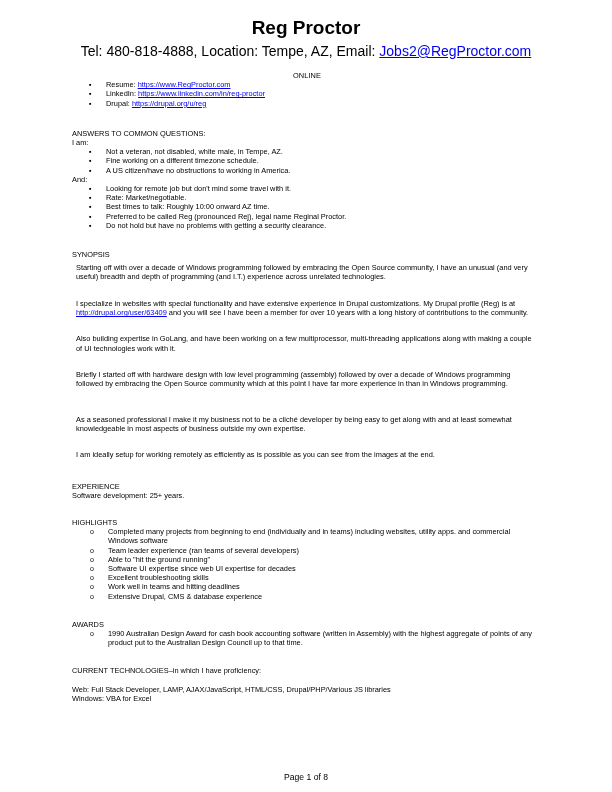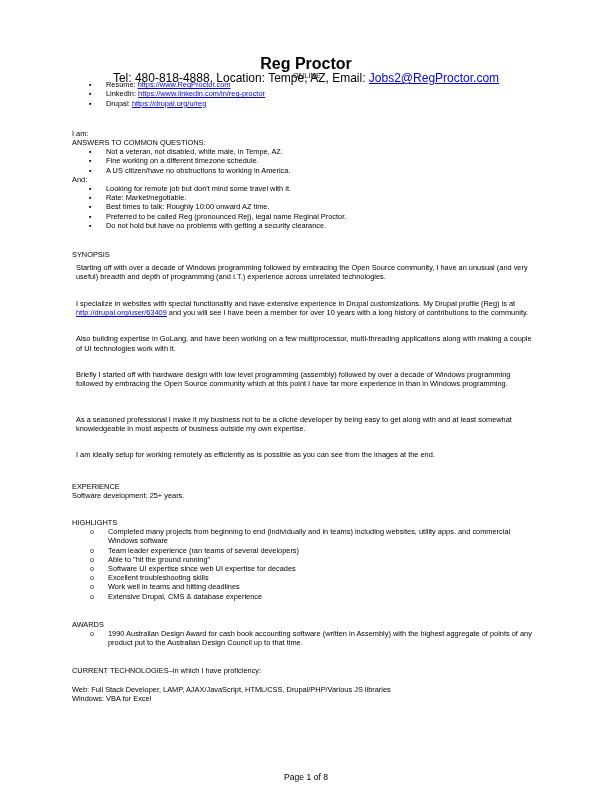--- a/index.html
+++ b/index.html
@@ -3,22 +3,22 @@
   <meta charset="utf-8">
   <style>
     html, body { margin: 0; padding: 0; background: #ffffff; }
     body {
       width: 612px; height: 792px; position: relative; overflow: hidden;
       font-family: "Liberation Sans", sans-serif; color: #000;
       font-size: 7.4px; line-height: 9.2px;
     }
     a { color: #0000ee; text-decoration: underline; }
     .header { position: absolute; top: 20px; left: 0; width: 612px; text-align: center; }
-    .name { font-size: 16px; font-weight: bold; line-height: 16px; margin-top: 36px; }
-    .contact { font-size: 12px; line-height: 11px; margin-top: 1px; }
+    .name { font-size: 19px; font-weight: bold; line-height: 16px; }
+    .contact { font-size: 14px; line-height: 11px; margin-top: 10px; }
     .content { position: absolute; left: 72px; top: 71px; width: 470px; }
     .heading { text-transform: none; letter-spacing: 0.1px; text-align: center; }
     .ul { margin: 0; padding: 0; list-style: none; }
     .ul li { position: relative; padding-left: 34px; }
     .ul li .bullet { position: absolute; left: 17px; top: 0; }
     .ul.o li { padding-left: 36px; }
     .ul.o li .bullet { left: 18px; font-size: 7px; }
     .gap { height: 9.2px; }
     .gap2 { height: 18px; }
     p { margin: 4px; }
@@ -41,22 +41,22 @@
     <ul class="ul">
       <li><span class="bullet">▪</span><span>Resume: </span><a>https://www.RegProctor.com</a></li>
       <li><span class="bullet">▪</span><span>LinkedIn: </span><a>https://www.linkedin.com/in/reg-proctor</a></li>
       <li><span class="bullet">▪</span><span>Drupal: </span><a>https://drupal.org/u/reg</a></li>
     </ul>
   </div>
 
   <div class="gap2" style="height:21px"></div>
 
   <div>
+    <div>ANSWERS TO COMMON QUESTIONS:</div>
     <div>I am:</div>
-    <div>ANSWERS TO COMMON QUESTIONS:</div>
     <ul class="ul">
       <li><span class="bullet">▪</span><span>Not a veteran, not disabled, white male, in Tempe, AZ.</span></li>
       <li><span class="bullet">▪</span><span>Fine working on a different timezone schedule.</span></li>
       <li><span class="bullet">▪</span><span>A US citizen/have no obstructions to working in America.</span></li>
     </ul>
     <div>And:</div>
     <ul class="ul">
       <li><span class="bullet">▪</span><span>Looking for remote job but don't mind some travel with it.</span></li>
       <li><span class="bullet">▪</span><span>Rate: Market/negotiable.</span></li>
       <li><span class="bullet">▪</span><span>Best times to talk: Roughly 10:00 onward AZ time.</span></li>

